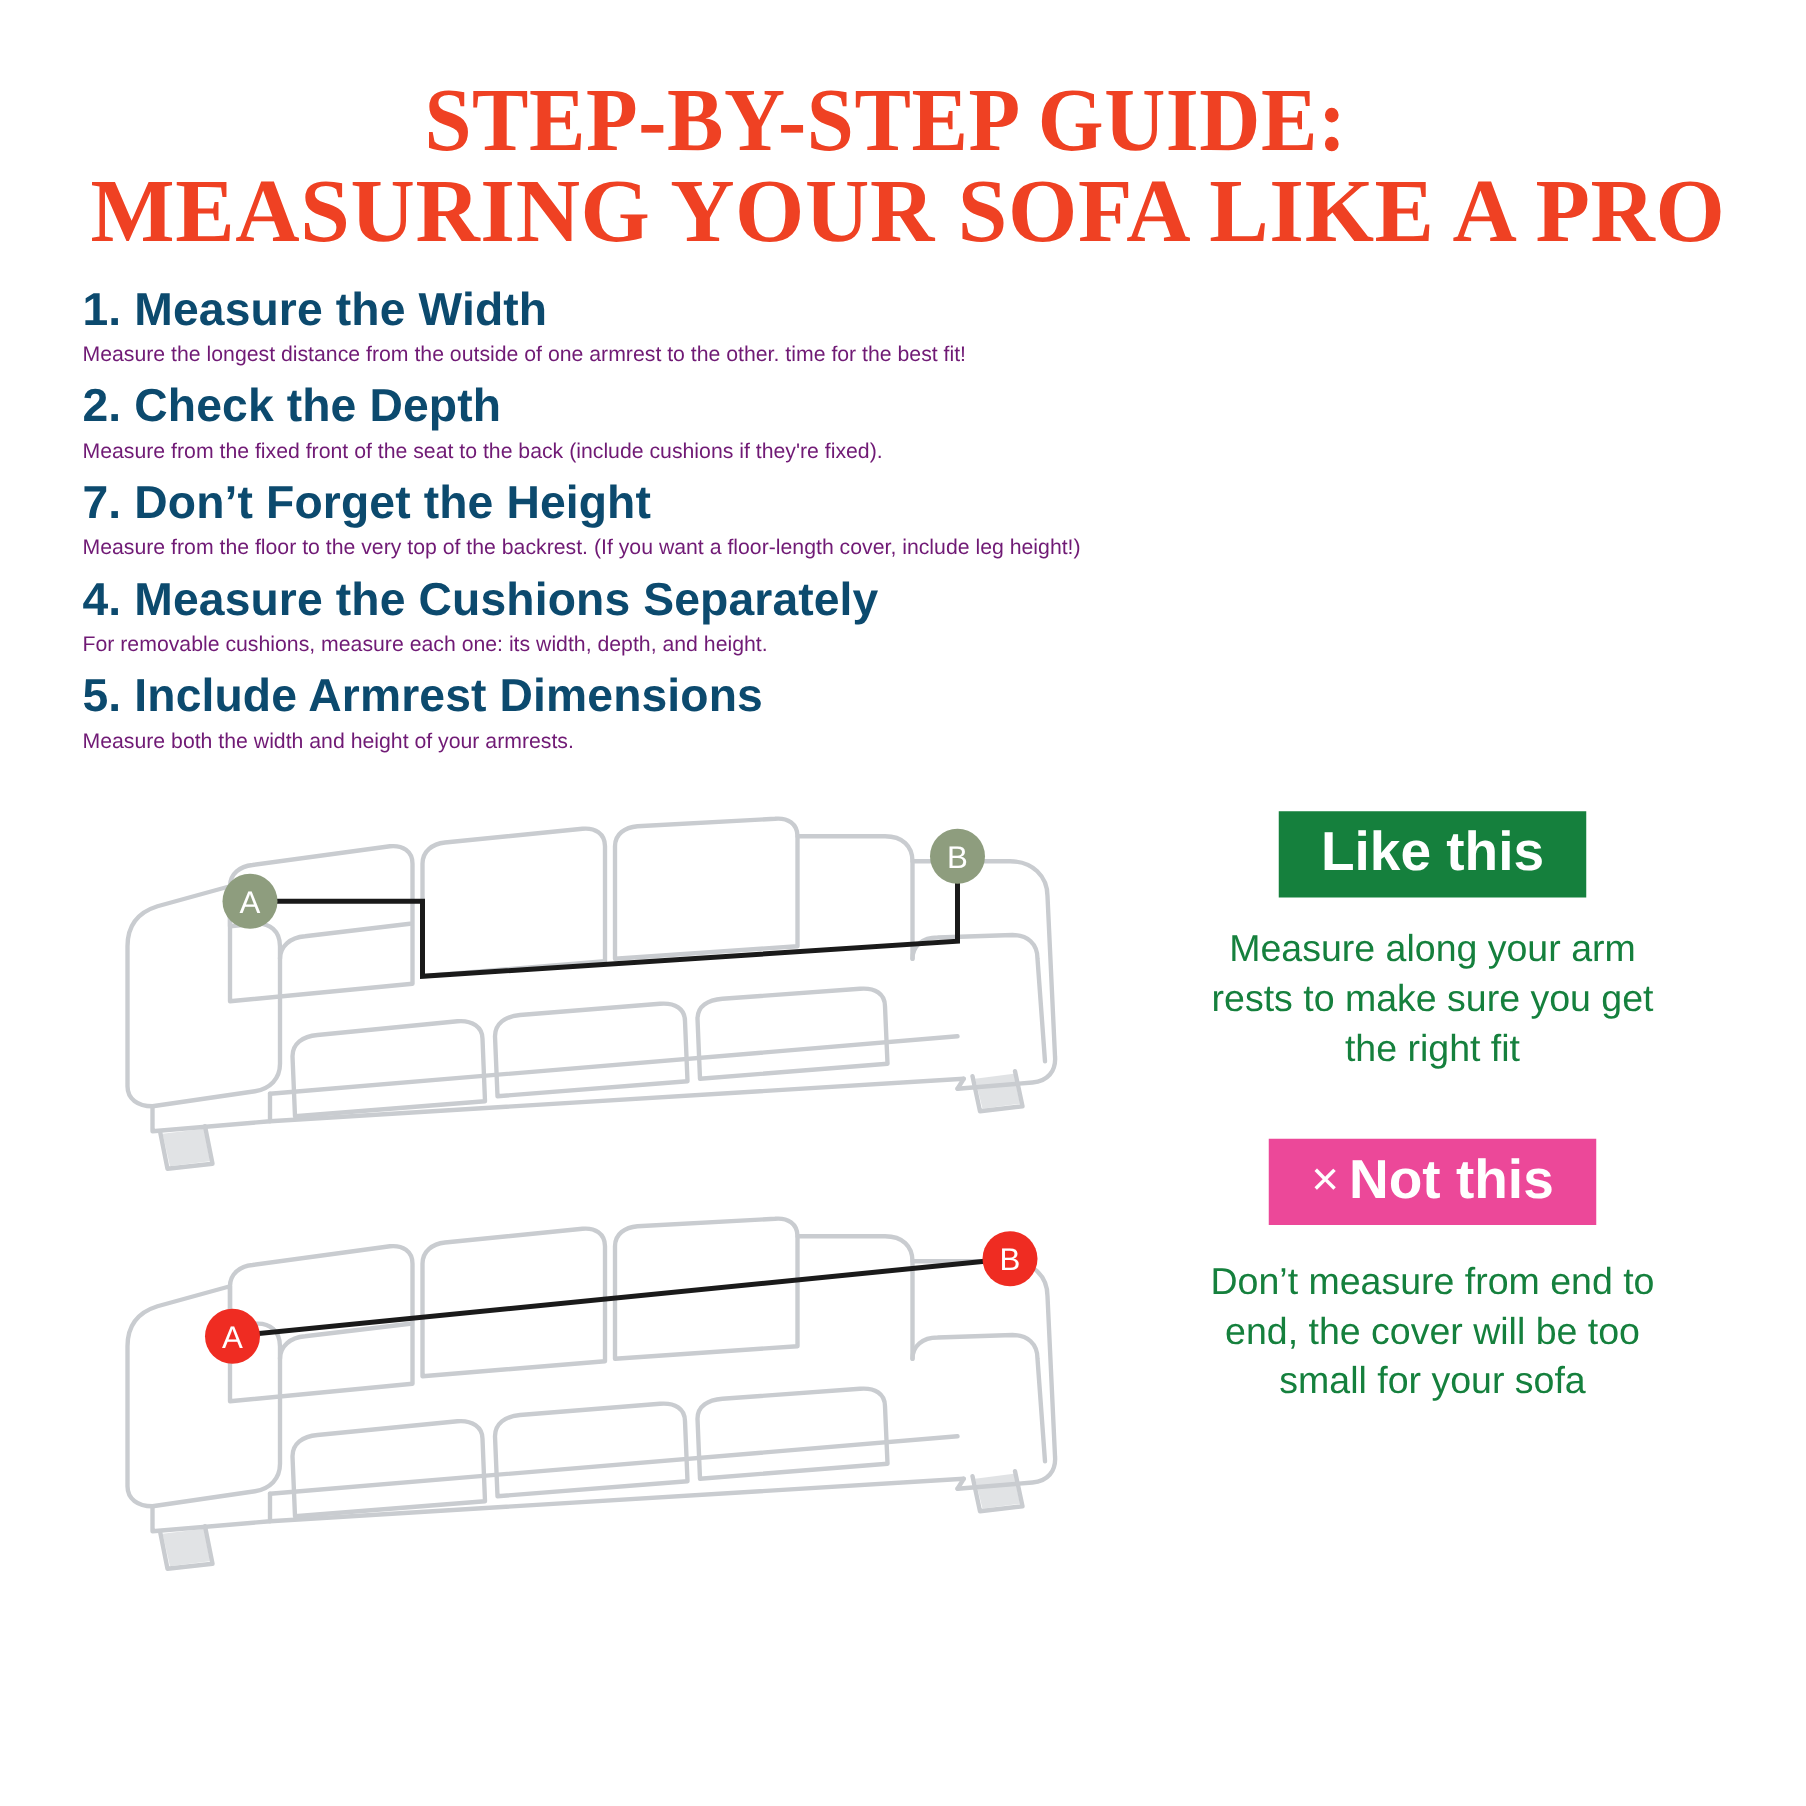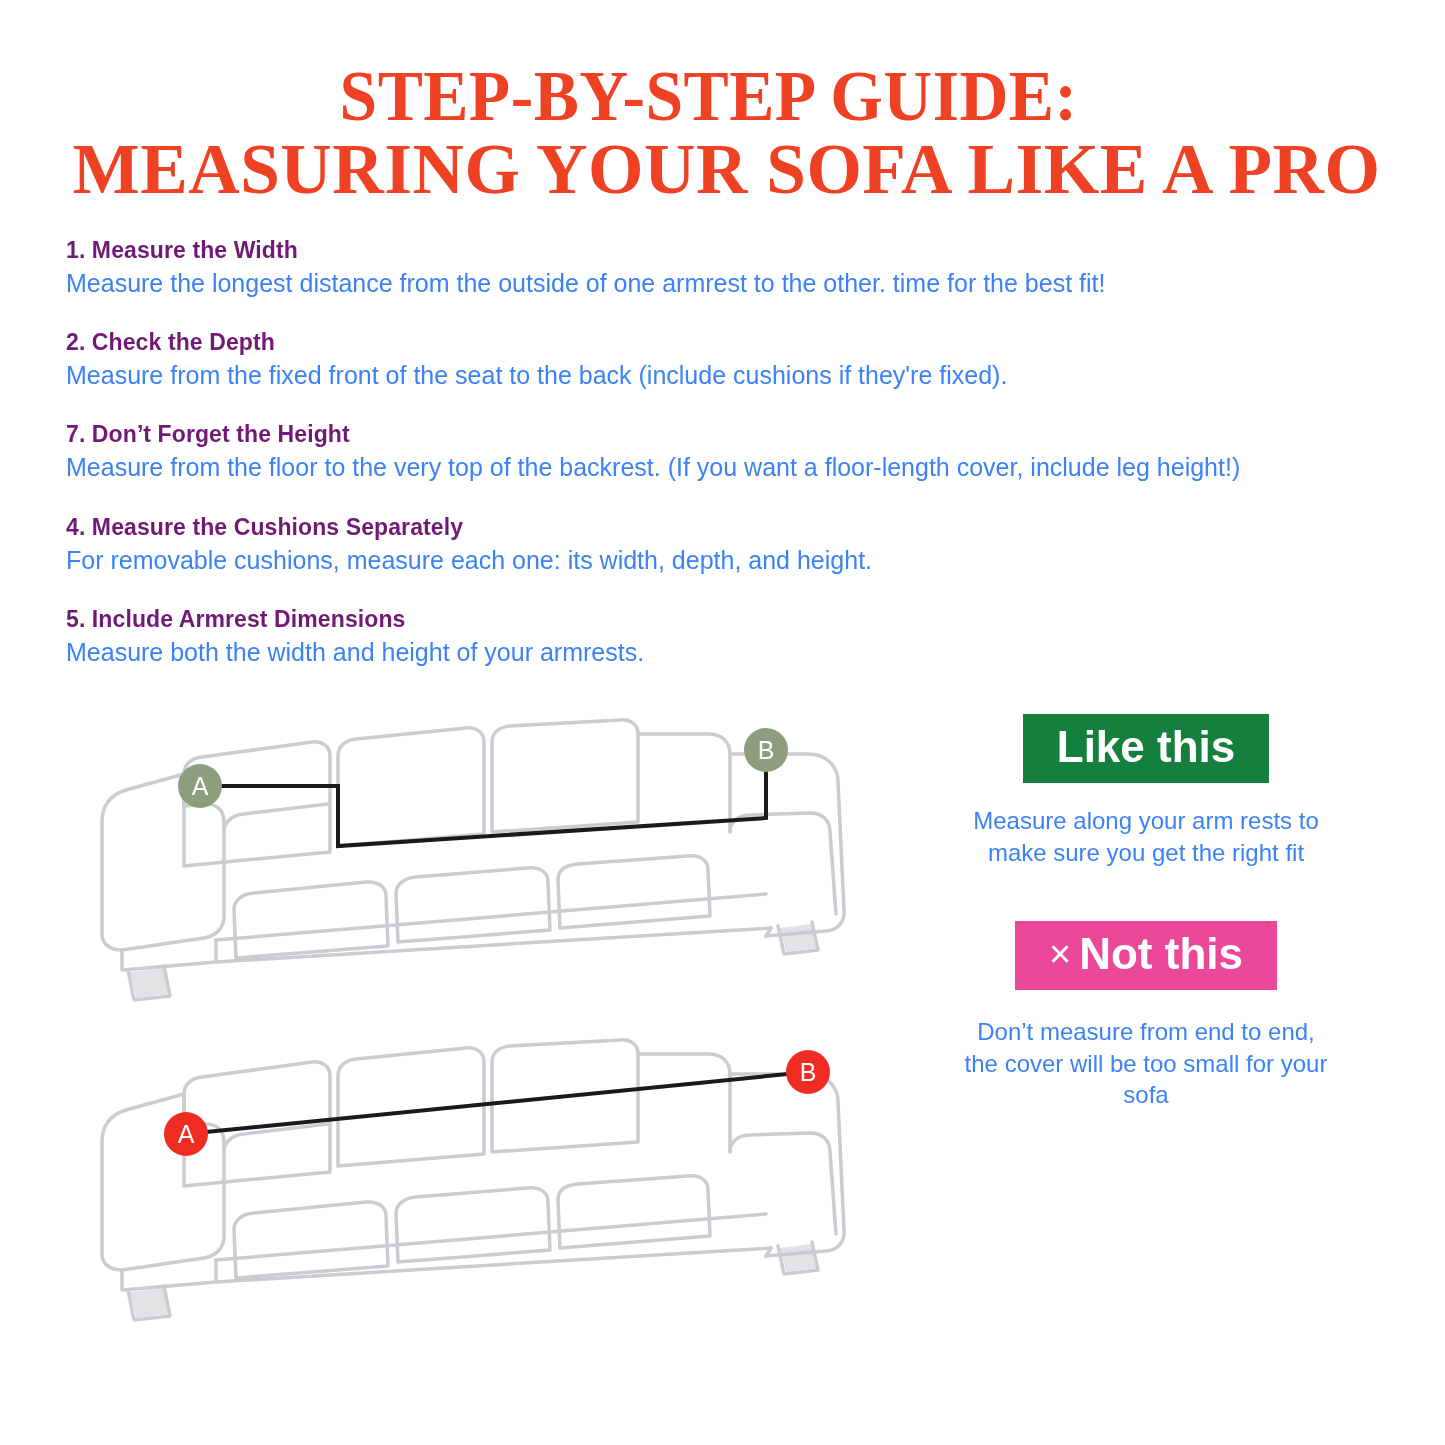--- a/index.html
+++ b/index.html
@@ -45,30 +45,29 @@
   }
 
   
   .steps {
     margin-top: 20px;
   }
   .step {
     margin-bottom: 10px;
   }
   .step-head {
-    color: #701a75;
-    font-size: 23px;
+    color: #0c4a6e;
+    font-size: 37px;
     font-weight: bold;
     letter-spacing: 0.1px;
     margin-bottom: 4px;
-    margin-top: 30px;
   }
   .step-body {
-    color: #3b82f6;
-    font-size: 25px;
+    color: #701a75;
+    font-size: 17px;
     line-height: 1.25;
   }
 
   
   .lower {
     position: relative;
     margin-top: 14px;
     display: flex;
     gap: 0;
   }
@@ -98,23 +97,23 @@
   }
   .badge-good { background: #15803d; }
   .badge-bad  { background: #ec4899; }
   .badge-bad .x-mark {
     font-weight: normal;
     font-size: 38px;
     margin-right: 8px;
     vertical-align: 2px;
   }
   .note-text {
-    font-size: 24px;
+    font-size: 30px;
     line-height: 1.32;
-    color: #3b82f6;
+    color: #15803d;
     margin-top: 22px;
     padding: 0 22px;
   }
   .note-block.second .note-text { margin-top: 26px; }
 
   svg { display: block; }
 </style>
 </head>
 <body>
 

